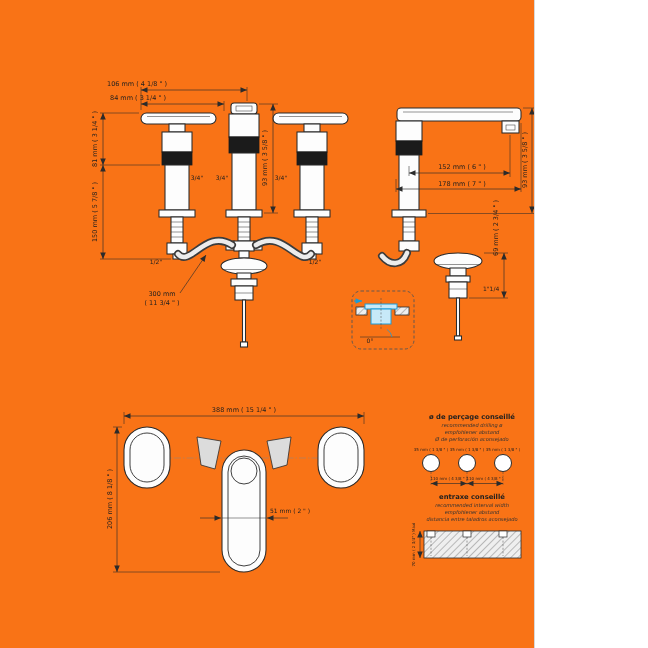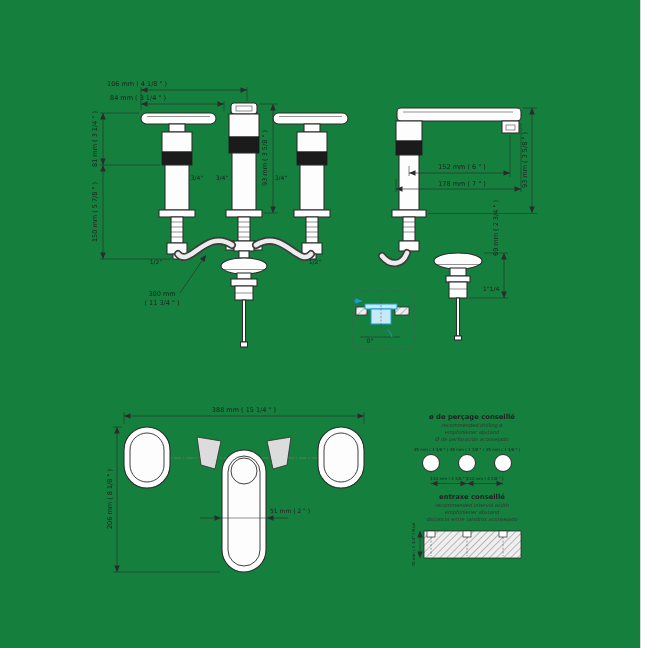--- a/index.html
+++ b/index.html
@@ -1,17 +1,17 @@
 <!DOCTYPE html>
 <html><head>
 <meta charset="utf-8">
 <style>
   html,body { margin:0; padding:0; background:#ffffff; }
   .canvas {
-    position:relative; width:640px; height:648px; background:#15803d;
+    position:relative; width:534px; height:648px; background:#f97316;
     outline:1px solid #d8d8d8; overflow:hidden;
     font-family:"DejaVu Sans","Liberation Sans",sans-serif;
   }
   svg text { font-family:"DejaVu Sans","Liberation Sans",sans-serif; fill:#1f1f1f; }
   .t65 { font-size:6.5px; }
   .t6  { font-size:6px; }
   .pt  { font-size:6.8px; font-weight:700; }
   .ps  { font-size:5.1px; font-style:italic; fill:#333; }
   .tt  { font-size:4px; }
   .mid { text-anchor:middle; }

